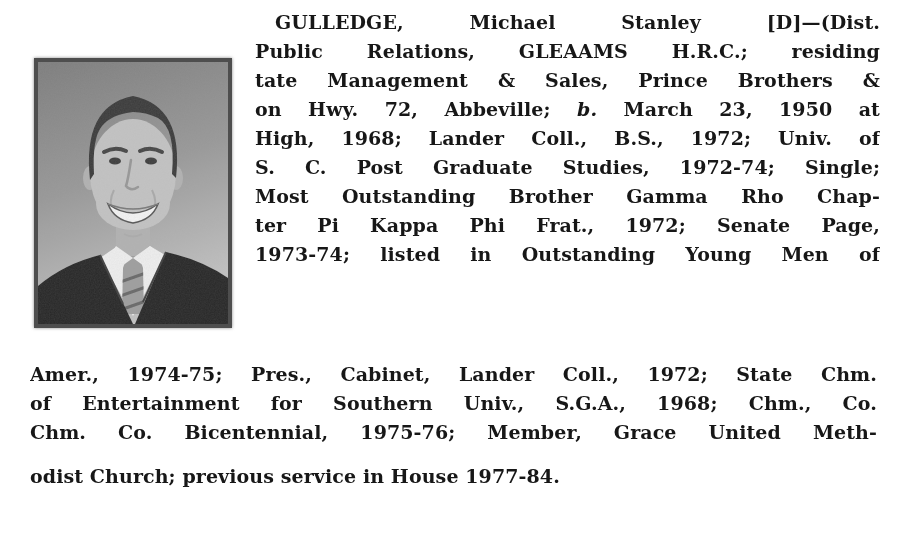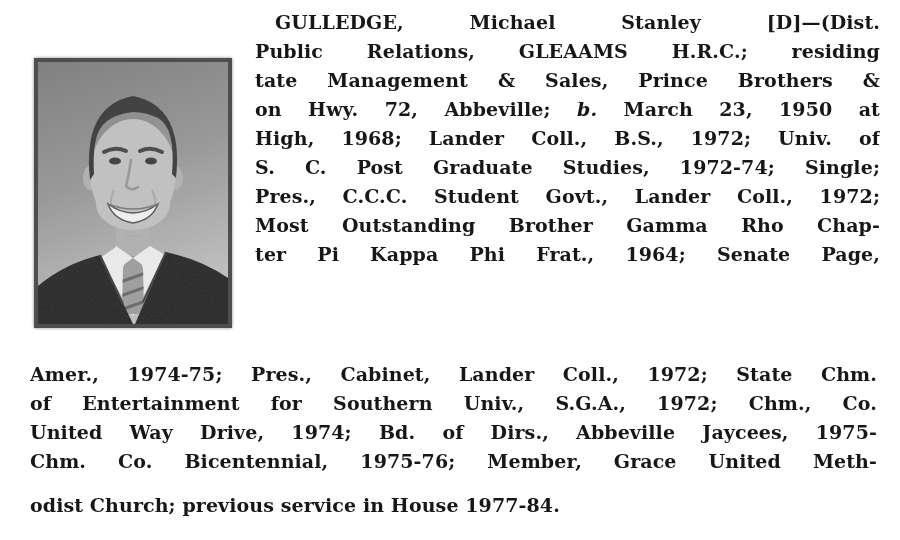--- a/index.html
+++ b/index.html
@@ -141,26 +141,25 @@
     </svg>
   </figure>
 
   <div class="bio-col">
       <div class="bio-line"><span>GULLEDGE, Michael Stanley [D]—(Dist.</span></div>
       <div class="bio-line"><span>Public Relations, GLEAAMS H.R.C.; residing</span></div>
       <div class="bio-line"><span>tate Management &amp; Sales, Prince Brothers &amp;</span></div>
       <div class="bio-line"><span>on Hwy. 72, Abbeville; </span><span class="it">b.</span><span> March 23, 1950 at</span></div>
       <div class="bio-line"><span>High, 1968; Lander Coll., B.S., 1972; Univ. of</span></div>
       <div class="bio-line"><span>S. C. Post Graduate Studies, 1972-74; Single;</span></div>
-      <div class="bio-line"><span>Pres., C.C.C. Student Govt., Lander Coll., 1972;</span></div>
       <div class="bio-line"><span>Most Outstanding Brother Gamma Rho Chap-</span></div>
-      <div class="bio-line"><span>ter Pi Kappa Phi Frat., 1964; Senate Page,</span></div>
+      <div class="bio-line"><span>ter Pi Kappa Phi Frat., 1972; Senate Page,</span></div>
+      <div class="bio-line"><span>1973-74; listed in Outstanding Young Men of</span></div>
     </div>
 
   <div class="bio-full">
       <div class="bio-line"><span>Amer., 1974-75; Pres., Cabinet, Lander Coll., 1972; State Chm.</span></div>
-      <div class="bio-line"><span>of Entertainment for Southern Univ., S.G.A., 1972; Chm., Co.</span></div>
-      <div class="bio-line"><span>United Way Drive, 1974; Bd. of Dirs., Abbeville Jaycees, 1975-</span></div>
+      <div class="bio-line"><span>of Entertainment for Southern Univ., S.G.A., 1968; Chm., Co.</span></div>
       <div class="bio-line"><span>Chm. Co. Bicentennial, 1975-76; Member, Grace United Meth-</span></div>
       <div class="bio-line"><span>odist Church; previous service in House 1977-84.</span></div>
     </div>
 
 </div>
 
 </body></html>

